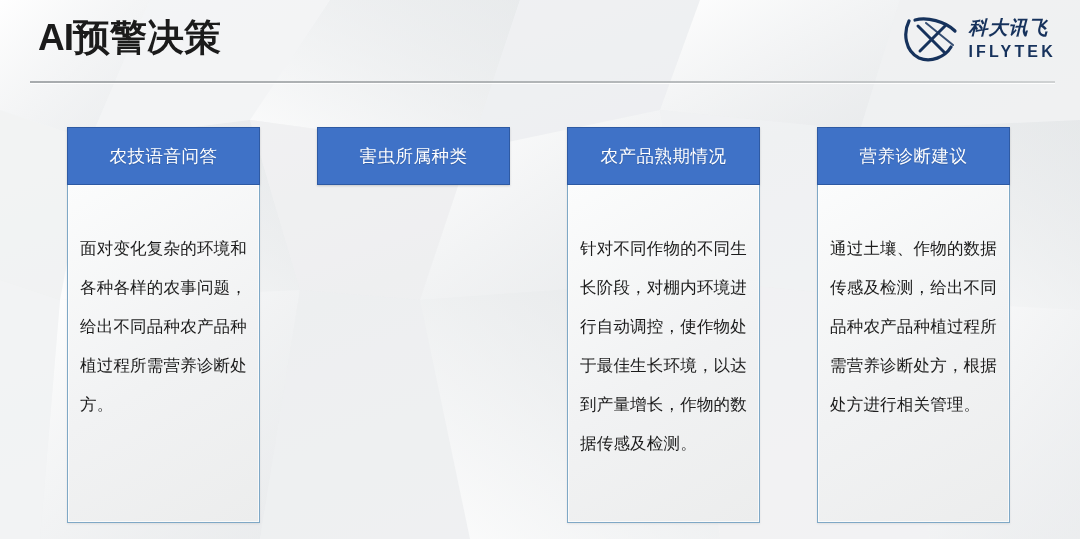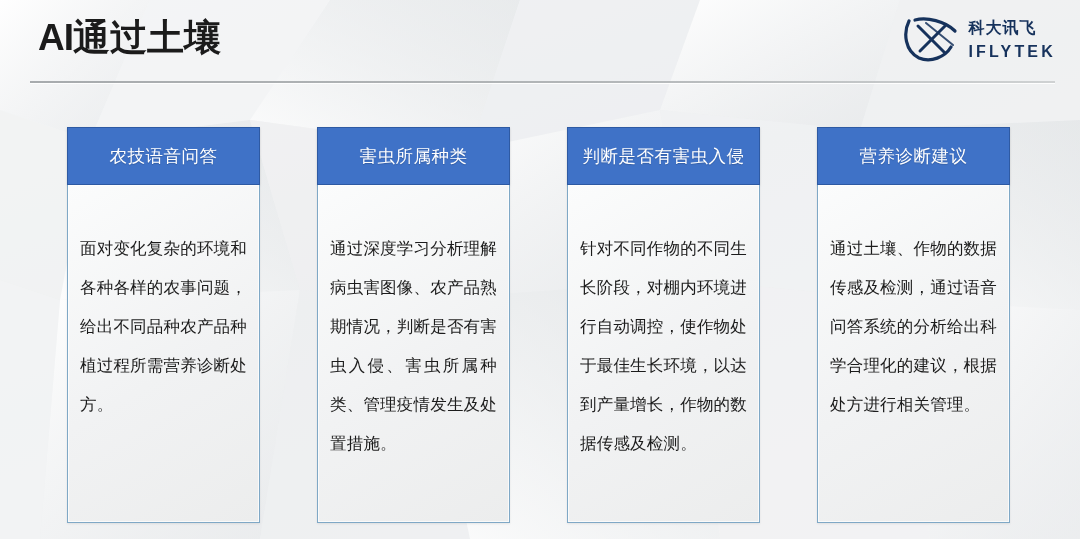--- a/index.html
+++ b/index.html
@@ -87,26 +87,27 @@
     height: 48px;
     flex: none;
   }
   .logo-text {
     display: flex;
     flex-direction: column;
     justify-content: center;
     line-height: 1;
   }
   .logo-cn {
-    font-size: 16px;
+    font-size: 19px;
     font-weight: 700;
     color: #16325c;
     letter-spacing: 1px;
     line-height: 26px;
     white-space: nowrap;
+    font-style: italic;
   }
   .logo-en {
     font-size: 16px;
     font-weight: 700;
     color: #16325c;
     letter-spacing: 3.2px;
     line-height: 22px;
     white-space: nowrap;
   }
 
@@ -196,21 +197,21 @@
     <polygon points="860,130 1080,120 1080,310 900,300" fill="url(#g2)"></polygon>
     <polygon points="0,280 60,300 40,539 0,539" fill="#f2f3f4" opacity=".85"></polygon>
     <polygon points="60,300 300,290 260,539 40,539" fill="url(#g1)"></polygon>
     <polygon points="300,290 420,300 470,539 260,539" fill="#eef0f1" opacity=".7"></polygon>
     <polygon points="420,300 690,280 720,539 470,539" fill="url(#g2)"></polygon>
     <polygon points="690,280 900,300 930,539 720,539" fill="#f1f2f3" opacity=".75"></polygon>
     <polygon points="900,300 1080,310 1080,539 930,539" fill="url(#g1)"></polygon>
   </svg>
 
   <div class="header">
-    <div class="page-title"><span class="title-ascii">AI</span><span>通过土壤</span></div>
+    <div class="page-title"><span class="title-ascii">AI</span><span>预警决策</span></div>
 
     <div class="header-rule"></div>
     <div class="header-rule-shadow"></div>
 
     <div class="logo">
       <svg class="logo-mark" viewBox="0 0 60 48" aria-hidden="true">
         <path d="M8 6 C 2 18, 4 36, 18 43 C 30 48, 44 42, 50 32" fill="none" stroke="#16325c" stroke-width="3.2" stroke-linecap="round"></path>
         <path d="M14 5 C 26 2, 44 6, 54 16" fill="none" stroke="#16325c" stroke-width="3.2" stroke-linecap="round"></path>
         <path d="M17 11 L 44 38" stroke="#16325c" stroke-width="3" stroke-linecap="round"></path>
         <path d="M44 11 L 19 36" stroke="#16325c" stroke-width="3" stroke-linecap="round"></path>
@@ -231,37 +232,34 @@
       </div>
       <div class="card-body">
         <div class="card-body-text">面对变化复杂的环境和各种各样的农事问题，给出不同品种农产品种植过程所需营养诊断处方。</div>
       </div>
     </div>
 
     <div class="card">
       <div class="card-head">
         <span class="card-head-text">害虫所属种类</span>
       </div>
-      <div class="card-body">
-        <div class="card-body-text">通过深度学习分析理解病虫害图像、农产品熟期情况，判断是否有害虫入侵、害虫所属种类、管理疫情发生及处置措施。</div>
-      </div>
-    </div>
-
-    <div class="card">
-      <div class="card-head">
-        <span class="card-head-text">判断是否有害虫入侵</span>
+    </div>
+
+    <div class="card">
+      <div class="card-head">
+        <span class="card-head-text">农产品熟期情况</span>
       </div>
       <div class="card-body">
         <div class="card-body-text">针对不同作物的不同生长阶段，对棚内环境进行自动调控，使作物处于最佳生长环境，以达到产量增长，作物的数据传感及检测。</div>
       </div>
     </div>
 
     <div class="card">
       <div class="card-head">
         <span class="card-head-text">营养诊断建议</span>
       </div>
       <div class="card-body">
-        <div class="card-body-text">通过土壤、作物的数据传感及检测，通过语音问答系统的分析给出科学合理化的建议，根据处方进行相关管理。</div>
+        <div class="card-body-text">通过土壤、作物的数据传感及检测，给出不同品种农产品种植过程所需营养诊断处方，根据处方进行相关管理。</div>
       </div>
     </div>
 
   </div>
 </div>
 
 </body></html>

